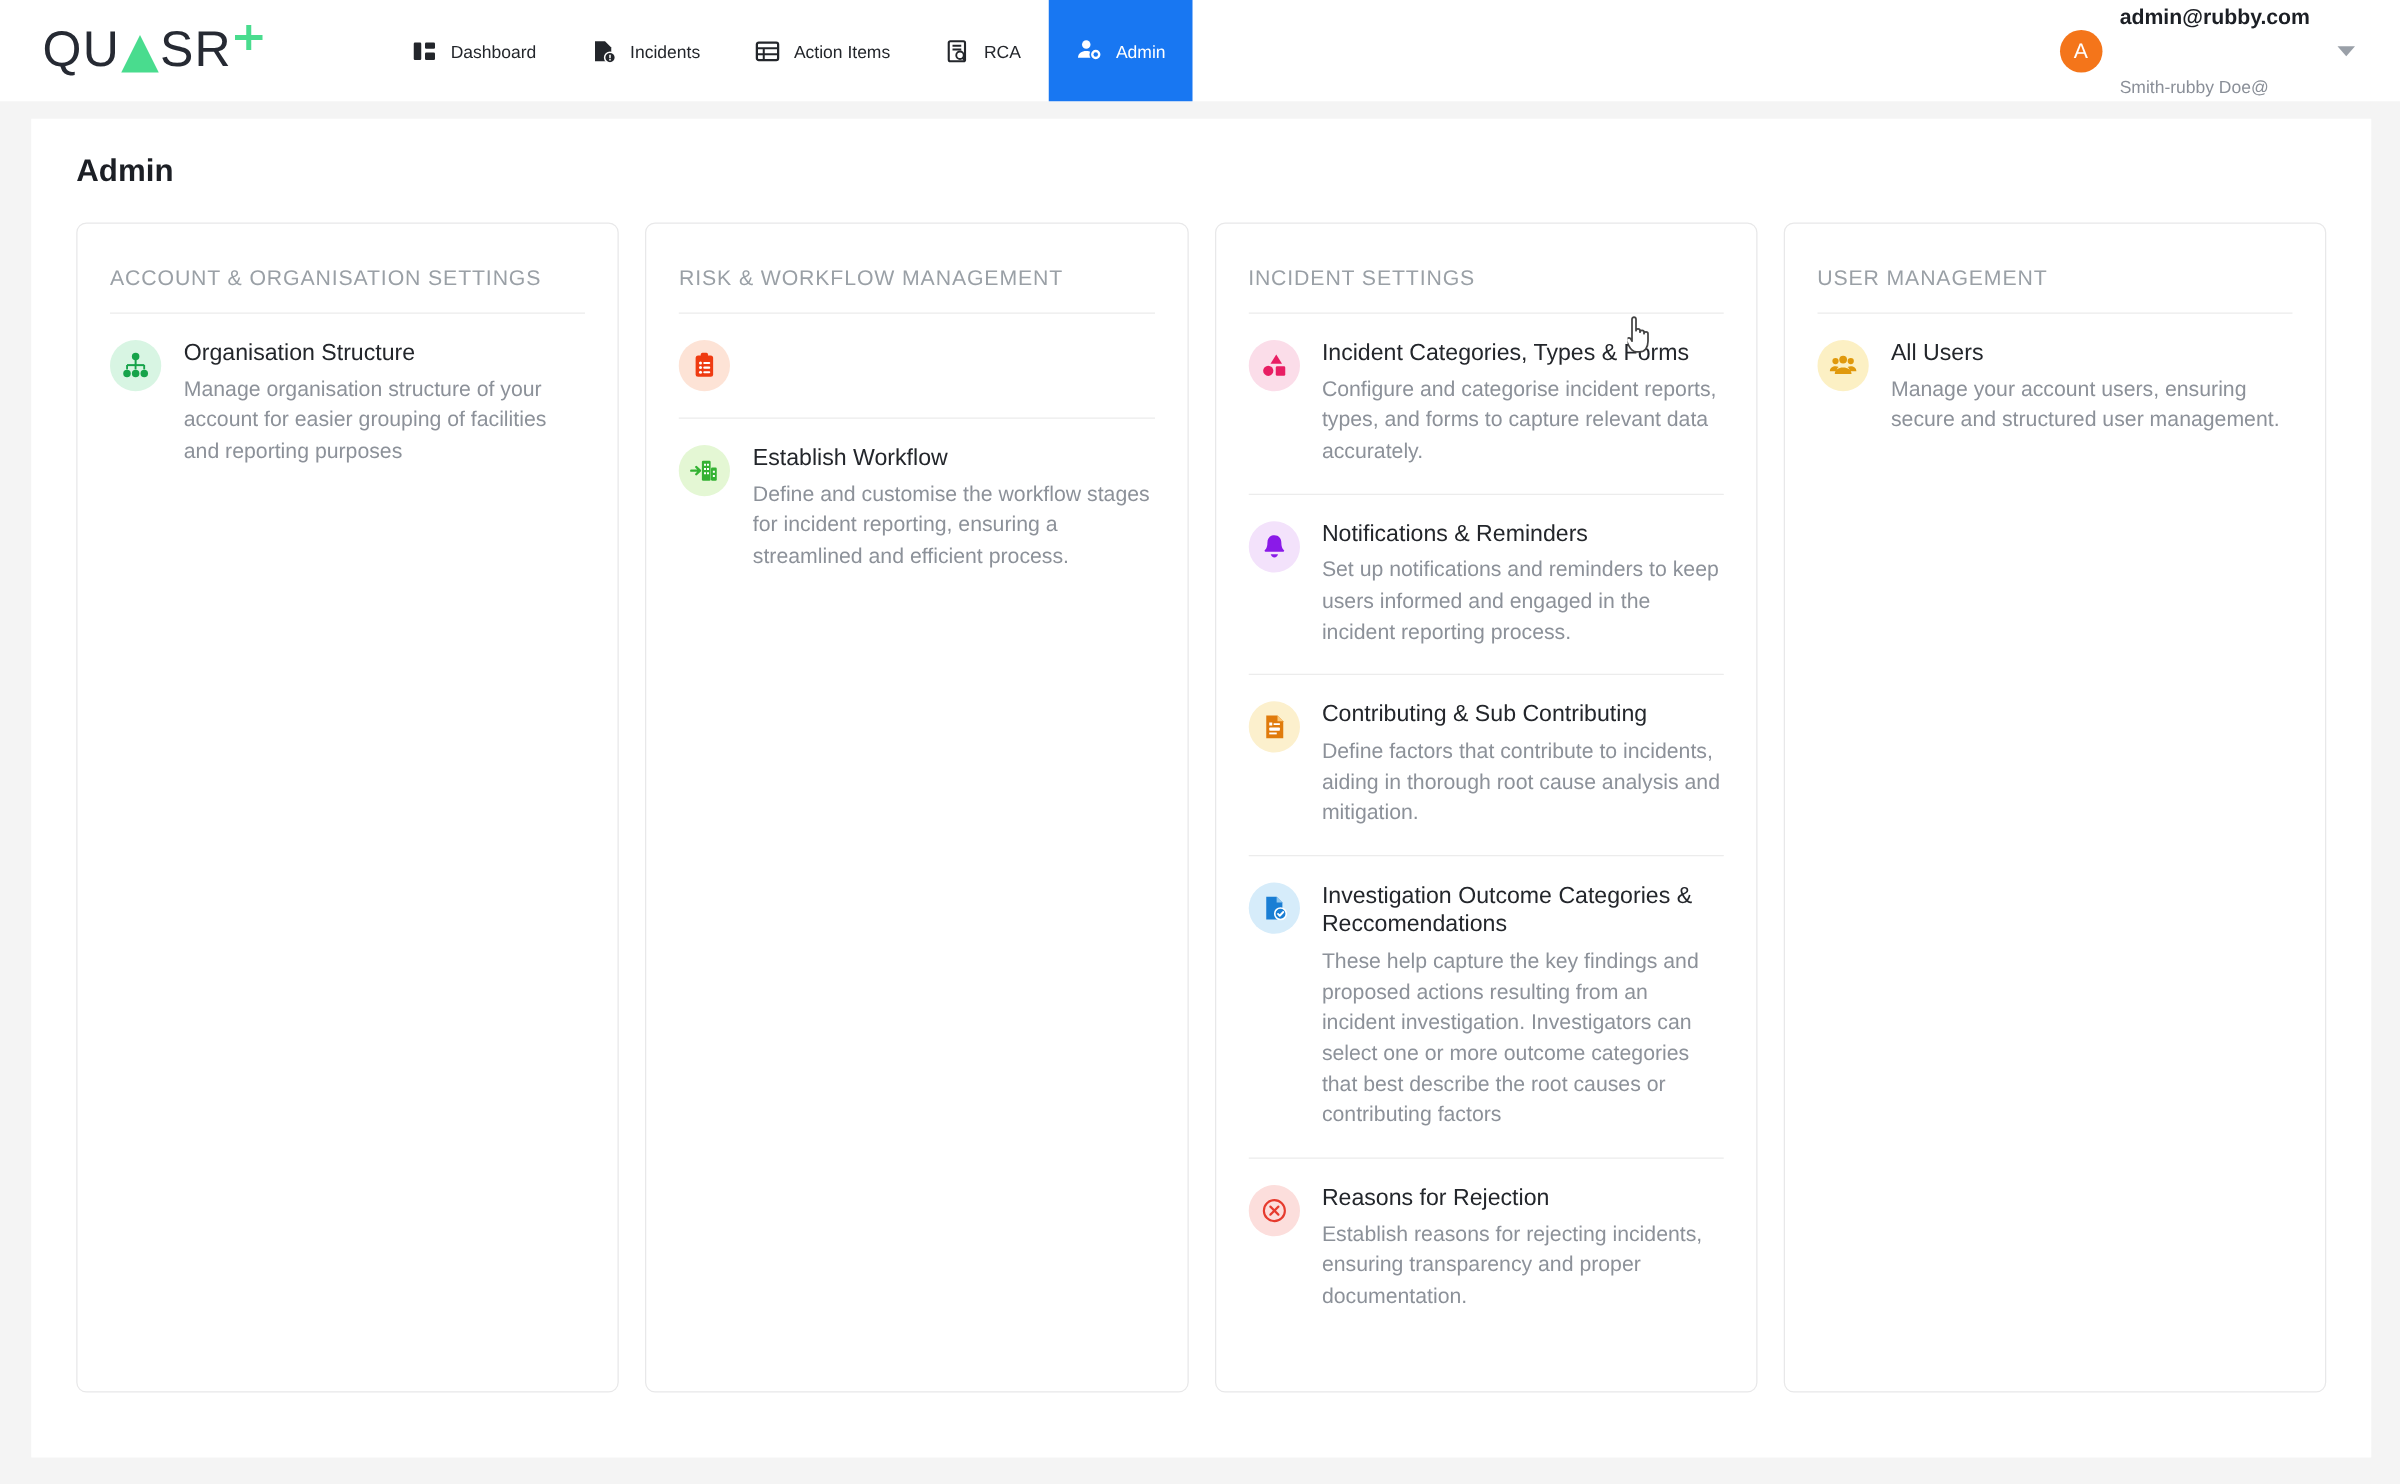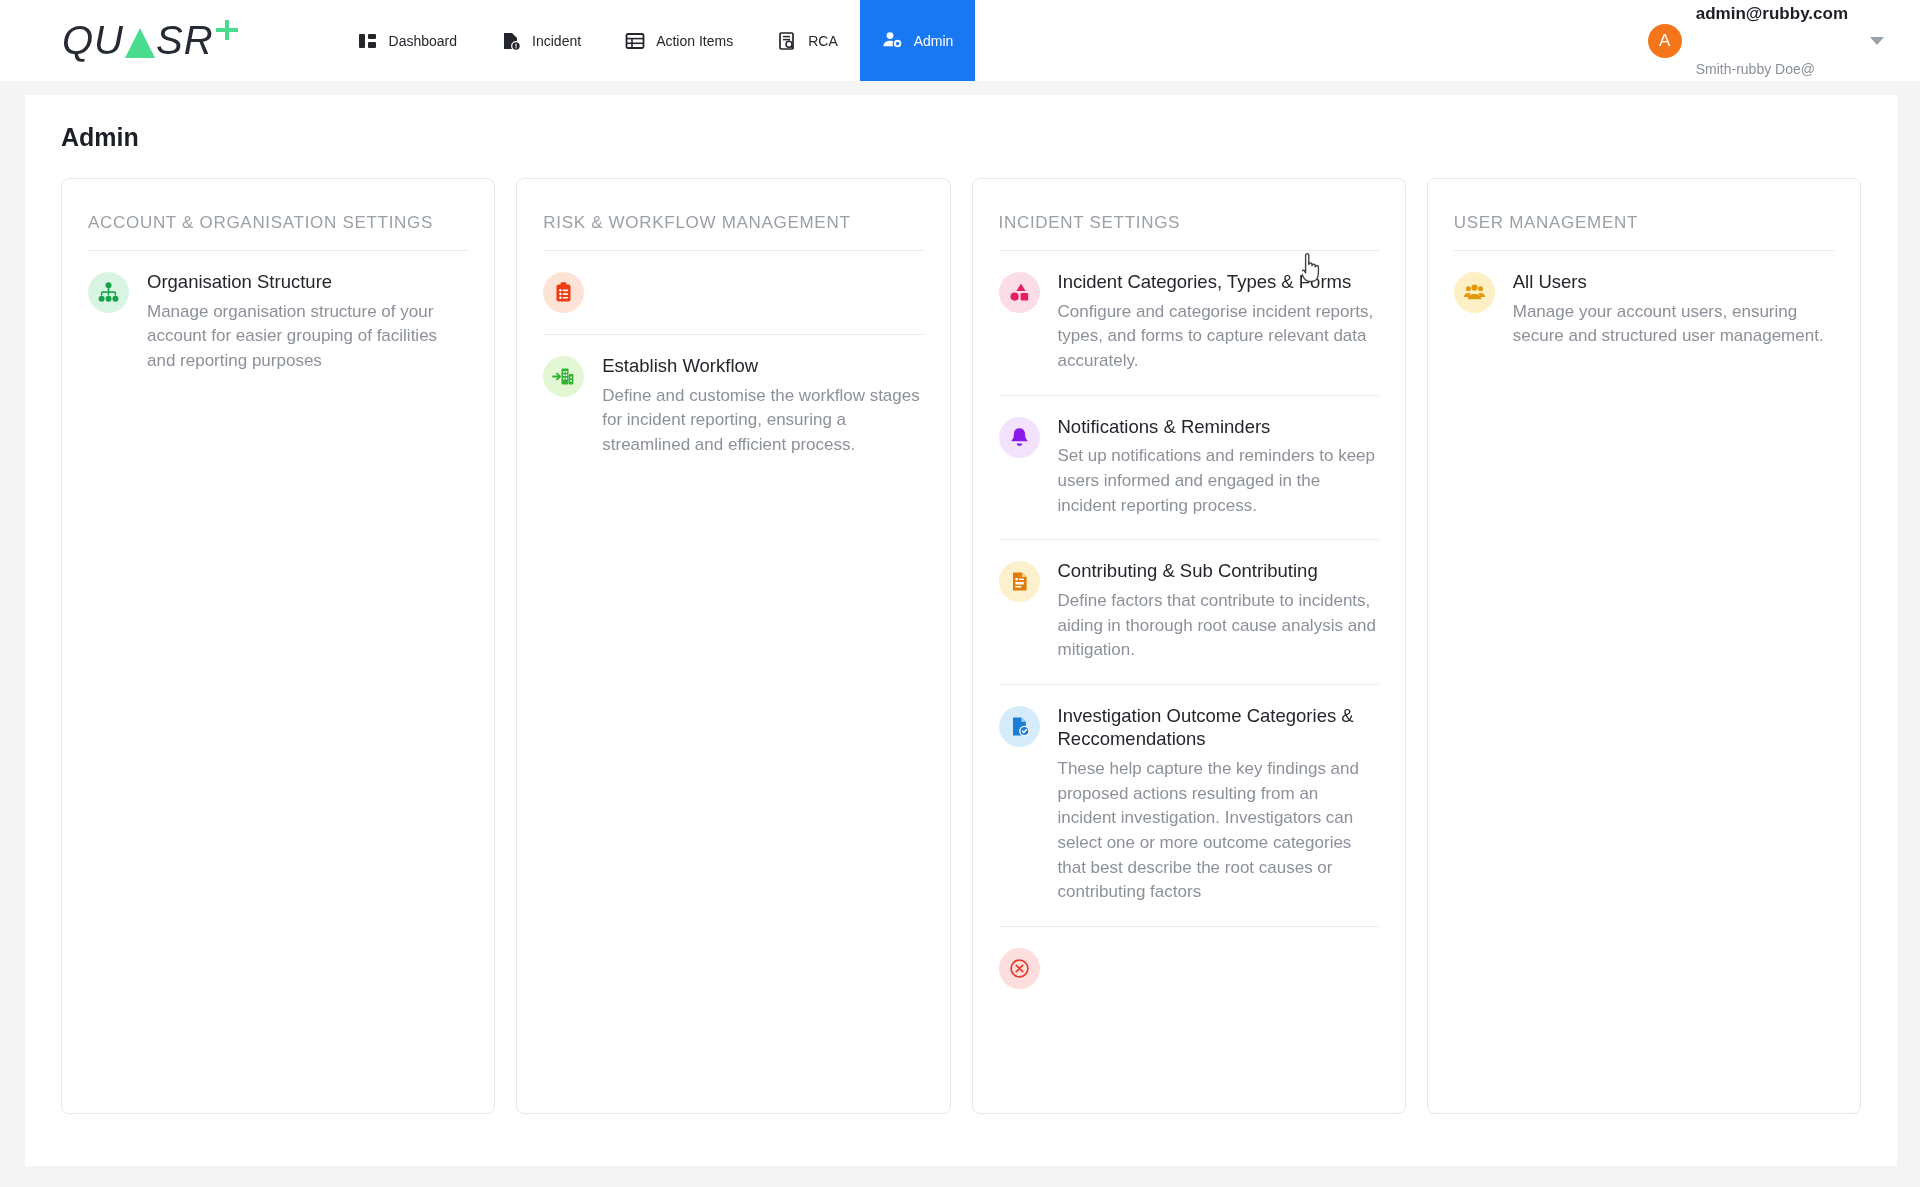--- a/index.html
+++ b/index.html
@@ -12,21 +12,21 @@
 
   
   .topbar {
     position: absolute; top: 0; left: 0;
     width: 1920px; height: 81px;
     background: #ffffff;
     display: flex; align-items: stretch;
   }
   .logo-wrap {
     display: flex; align-items: center;
-    padding-left: 62px; padding-right: 40px; font-style: italic;
+    padding-left: 34px; padding-right: 40px;
   }
   .logo-text {
     font-size: 40px; font-weight: 400; letter-spacing: 1px;
     color: #262a33; display: flex; align-items: flex-start;
     font-family: "Liberation Sans", sans-serif;
   }
   .logo-tri {
     display: inline-block; width: 0; height: 0;
     border-left: 15px solid transparent;
     border-right: 15px solid transparent;
@@ -161,21 +161,21 @@
 
     <div class="nav-item">
       <span class="nicon">
         <svg width="20" height="20" viewBox="0 0 20 20">
             <path d="M3 2h8l5 5v11H3z" fill="#23262b"></path>
             <circle cx="15" cy="15" r="4.3" fill="#23262b" stroke="#fff" stroke-width="1.2"></circle>
             <rect x="14.4" y="12.8" width="1.2" height="2.8" fill="#fff"></rect>
             <rect x="14.4" y="16.2" width="1.2" height="1.2" fill="#fff"></rect>
           </svg>
       </span>
-      <span>Incident</span>
+      <span>Incidents</span>
     </div>
 
     <div class="nav-item">
       <span class="nicon">
         <svg width="20" height="20" viewBox="0 0 20 20">
             <rect x="1.5" y="3" width="17" height="14" rx="1.5" fill="none" stroke="#23262b" stroke-width="1.8"></rect>
             <line x1="1.5" y1="7.6" x2="18.5" y2="7.6" stroke="#23262b" stroke-width="1.6"></line>
             <line x1="1.5" y1="12.3" x2="18.5" y2="12.3" stroke="#23262b" stroke-width="1.6"></line>
             <line x1="7" y1="7.6" x2="7" y2="17" stroke="#23262b" stroke-width="1.6"></line>
           </svg>
@@ -352,20 +352,24 @@
         </div>
       </div>
 
       <div class="item">
         <div class="item-icon" style="background:#fcdedc">
           <svg width="23" height="23" viewBox="0 0 23 23">
               <circle cx="11.5" cy="11.5" r="8.4" fill="none" stroke="#e63b2e" stroke-width="1.7"></circle>
               <path d="M8.3 8.3l6.4 6.4M14.7 8.3l-6.4 6.4" stroke="#e63b2e" stroke-width="1.7" stroke-linecap="round"></path>
             </svg>
         </div>
+        <div class="item-body">
+          <div class="item-title">Reasons for Rejection</div>
+          <div class="item-desc">Establish reasons for rejecting incidents, ensuring transparency and proper documentation.</div>
+        </div>
       </div>
     </div>
 
     <div class="card">
       <div class="card-title">USER MANAGEMENT</div>
 
       <div class="item">
         <div class="item-icon" style="background:#fcf0c4">
           <svg width="23" height="23" viewBox="0 0 23 23">
               <circle cx="5.4" cy="7.8" r="2.5" fill="#e0990c"></circle>

